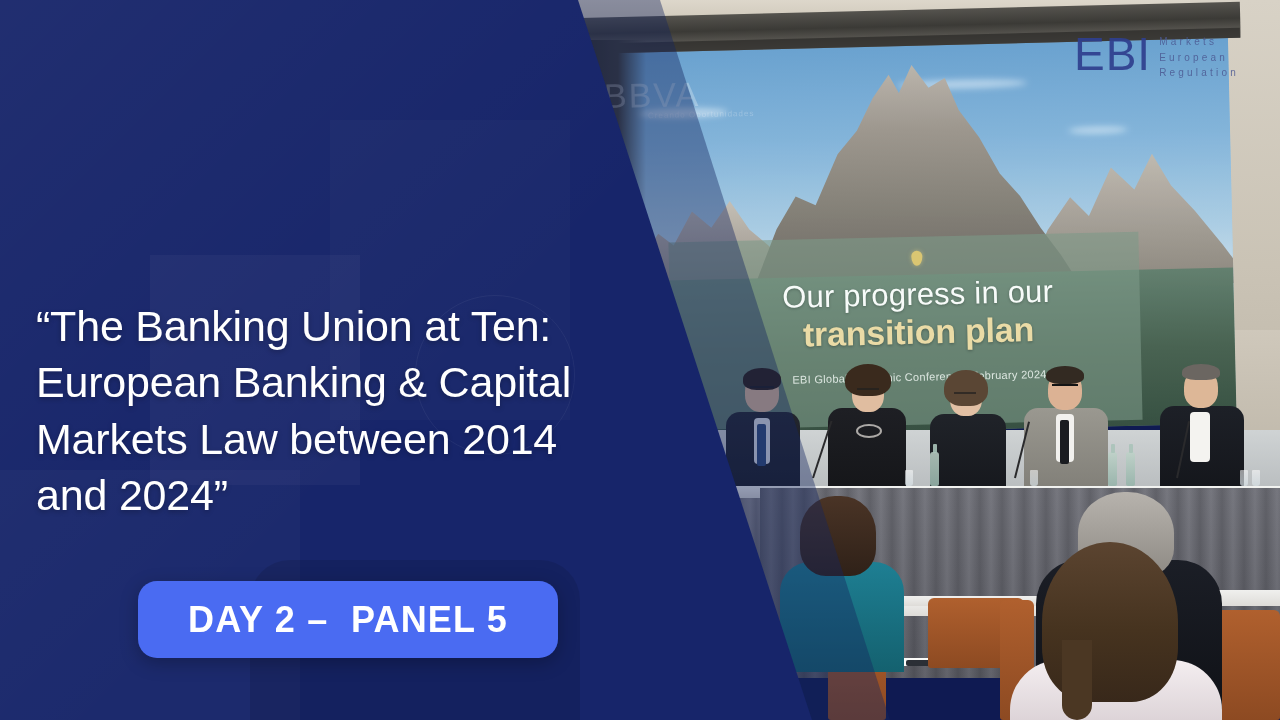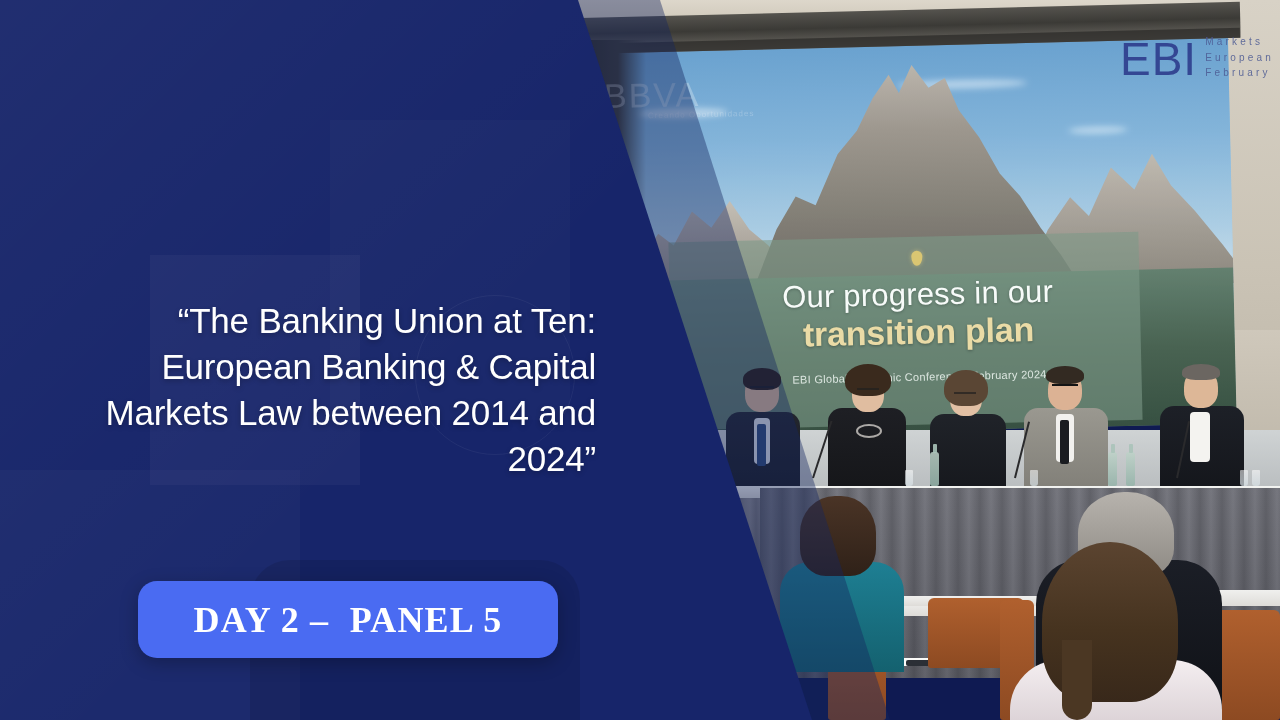--- a/index.html
+++ b/index.html
@@ -121,21 +121,21 @@
     transform:rotate(-1.3deg);
   }
 
   
   .screen-dark{
     position:absolute; left:576px; top:40px; width:70px; height:330px;
     background:linear-gradient(90deg,#2c2b28 0%, #3a3935 60%, rgba(60,58,54,0) 100%);
   }
 
   
-  .ebi-logo{ position:absolute; left:1074px; top:28px; display:flex; align-items:flex-end; gap:8px;margin-left:46px; }
+  .ebi-logo{ position:absolute; left:1074px; top:28px; display:flex; align-items:center; gap:8px; }
   .ebi-mark{
     font-size:46px; line-height:.92; font-weight:400;
     color:#2f3f8e; letter-spacing:1px; opacity:.92;
   }
   .ebi-words{ padding-top:6px; }
   .ebi-words div{
     font-size:10px; letter-spacing:3.2px; color:#4c5a93;
     line-height:1.55; opacity:.85;
   }
 
@@ -232,33 +232,32 @@
   .content{ position:absolute; left:0; top:0; width:620px; height:720px; }
   .title{
     position:absolute; left:36px; top:64px; width:560px;
     text-align:center; color:#ffffff;
     font-size:43px; font-weight:700; line-height:1.17;
     letter-spacing:-.4px;
     text-shadow:0 2px 5px rgba(0,0,0,.28);
   }
   .subtitle{
     position:absolute; left:36px; top:298px; width:560px;
-    text-align:right; color:#ffffff;
-    font-size:35px; font-weight:400; line-height:1.31;
+    text-align:left; color:#ffffff;
+    font-size:43px; font-weight:400; line-height:1.31;
     letter-spacing:-.2px;
     text-shadow:0 2px 5px rgba(0,0,0,.26);
   }
   .badge{
     position:absolute; left:138px; top:581px;
     width:420px; height:77px;
     background:#4a6bf2;
     border-radius:19px;
     display:flex; align-items:center; justify-content:center;
     box-shadow:0 5px 18px rgba(0,0,0,.25);
-    font-family:Liberation Serif, serif;
   }
   .badge span{
     color:#ffffff; font-size:36px; font-weight:700; letter-spacing:1.2px;
     white-space:pre;
   }
 </style>
 </head>
 <body>
 
 <div class="stage">
@@ -292,21 +291,21 @@
     <div class="screen-dark"></div>
 
     <div class="bbva">BBVA</div>
     <div class="bbva-sub">Creando Oportunidades</div>
 
     <div class="ebi-logo">
       <div class="ebi-mark">EBI</div>
       <div class="ebi-words">
         <div>Markets</div>
         <div>European</div>
-        <div>February</div>
+        <div>Regulation</div>
       </div>
     </div>
 
     <div class="backwall"></div>
 
     <div>
       <div class="torso" style="left:726px; top:412px; width:74px; height:80px;
            background:linear-gradient(180deg,#23262e,#191c23);"></div>
       <div class="shirt" style="left:754px; top:418px; width:16px; height:46px; background:#dfe3e8;"></div>
       <div class="shirt" style="left:757px; top:424px; width:9px; height:42px; background:#2d4b7a; border-radius:2px;"></div>

